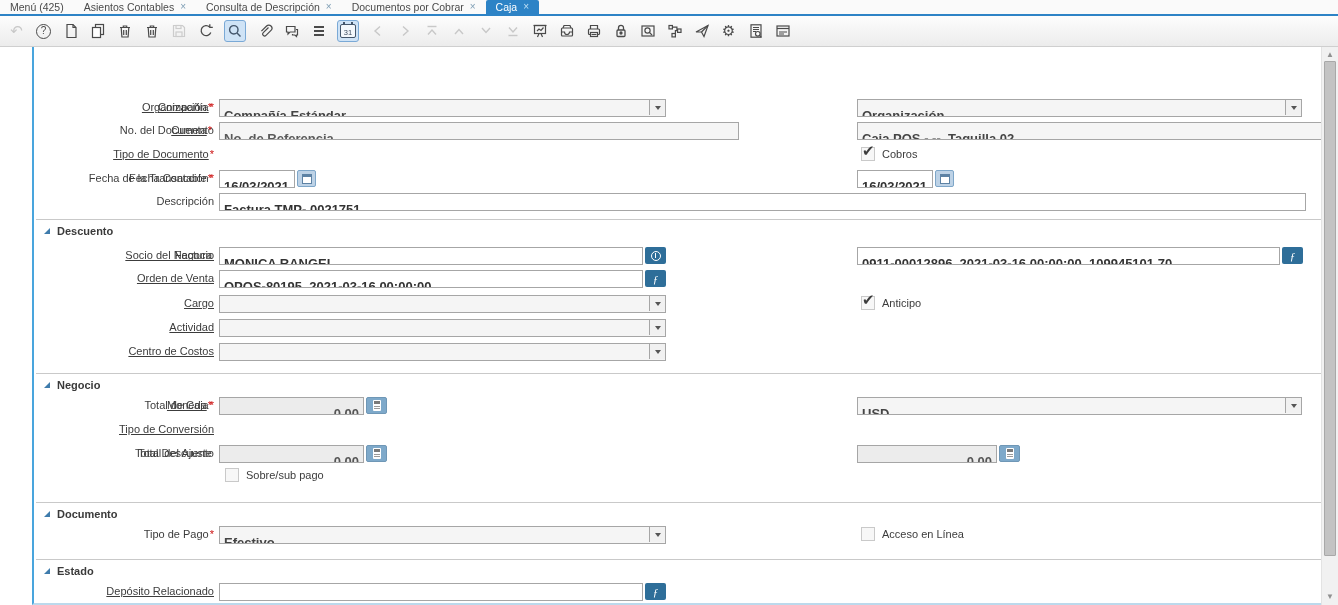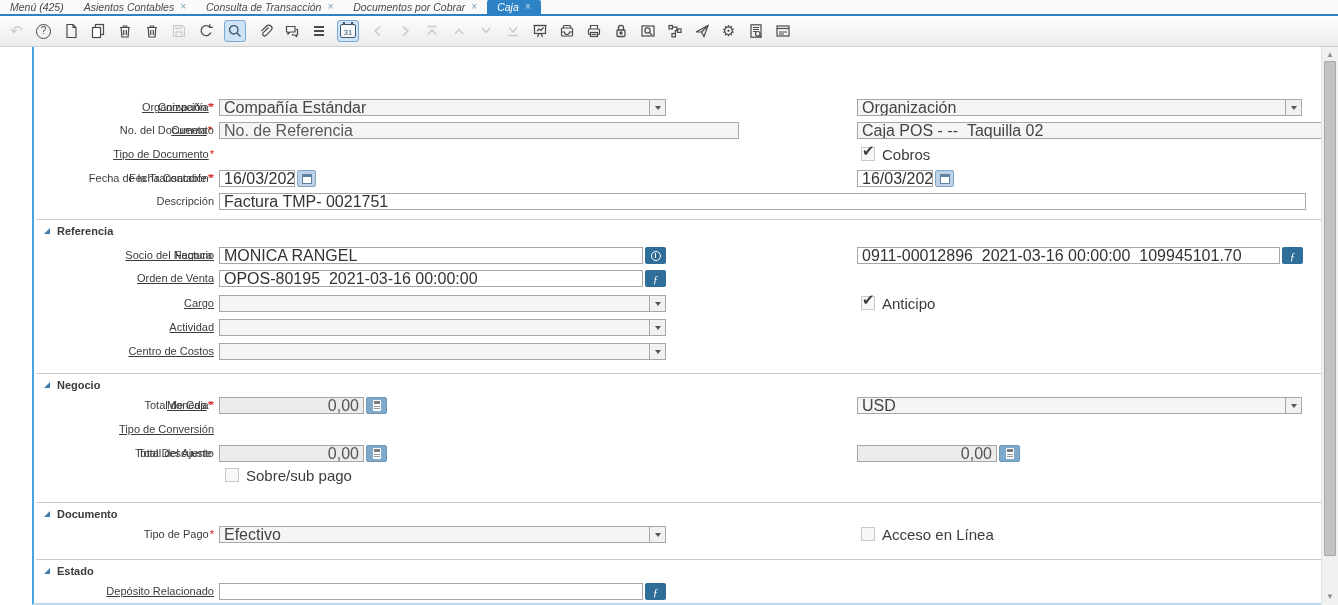--- a/index.html
+++ b/index.html
@@ -2,21 +2,21 @@
 <html><head>
 <meta charset="utf-8">
 <style>
   * { margin:0; padding:0; box-sizing:border-box; }
   html,body { width:1338px; height:605px; overflow:hidden;
     font-family:"Liberation Sans", sans-serif; background:#fff; }
   .app { position:relative; width:1338px; height:605px; }
 
   
   .tabbar { position:absolute; left:0; top:0; width:100%; height:16px;
-    background:#fafafa; border-bottom:2px solid #2d83c6; display:flex; align-items:flex-end;font-style:italic; }
+    background:#fafafa; border-bottom:2px solid #2d83c6; display:flex; align-items:flex-end; }
   .tab { height:14px; display:flex; align-items:center; gap:6px; padding:0 10px;
     font-size:10.5px; color:#4a4a4a; cursor:default; white-space:nowrap; }
   .tab .x { color:#7d9db4; font-size:10px; line-height:10px; }
   .tab.active { background:#2d83c6; color:#fff; border-radius:2px 2px 0 0; }
   .tab.active .x { color:#bfe0f5; }
 
   
   .toolbar { position:absolute; left:0; top:16px; width:100%; height:31px;
     background:linear-gradient(#fdfdfd,#ececec); border-bottom:1px solid #cfcfcf;
     display:flex; align-items:center; padding-left:8px; gap:10px; }
@@ -37,21 +37,21 @@
     border-left:2px solid #49a5dd; border-bottom:2px solid #bcd9ec;margin-left:32px; }
 
   .lbl { position:absolute; height:17px; line-height:17px; font-size:11px; color:#3c3c3c;
     text-align:right; white-space:nowrap; }
   .lbl-l { left:0; width:180px; }
   .lbl-r { left:640; width:178px; }
   .lbl .u { text-decoration:underline; }
   .req { color:#cc1111; margin-left:1px; }
 
   .fld { position:absolute; height:17px; border:1px solid #a6a6a6; background:#f5f5f5;
-    font-size:16px; color:#444; line-height:15px; padding:0 4px; white-space:nowrap; overflow:hidden; }
+    font-size:13px; color:#444; line-height:15px; padding:8px 4px; white-space:nowrap; overflow:hidden;font-weight:bold; }
   .fld.white { background:#fff; color:#333; }
   .fld.amount { background:#ececec; color:#555; text-align:right; }
   .combo { padding-right:20px; }
   .dd { position:absolute; right:0; top:0; width:16px; height:15px; border-left:1px solid #a6a6a6;
     background:#f1f1f1; display:flex; align-items:center; justify-content:center; }
   .dd::after { content:''; width:0; height:0; border-left:3px solid transparent;
     border-right:3px solid transparent; border-top:4px solid #555; }
 
   .mbtn { position:absolute; height:17px; width:21px; border-radius:2px; display:flex;
     align-items:center; justify-content:center; }
@@ -63,21 +63,21 @@
   .bp-circle::after { content:''; position:absolute; left:3px; top:1.6px; width:1.4px; height:4.6px; background:#fff; }
   .mini-cal { width:10px; height:10px; background:#fff; border:1px solid #5d82a4; position:relative; }
   .mini-cal::before { content:''; position:absolute; left:0; top:0; right:0; height:2.5px; background:#5d82a4; }
   .mini-calc { width:8px; height:11px; background:#fff; border-radius:1px; position:relative; }
   .mini-calc::before { content:''; position:absolute; left:1px; top:1px; right:1px; height:2.5px; background:#7a7a7a; }
   .mini-calc::after { content:''; position:absolute; left:1px; bottom:1.5px; right:1px; height:4px;
     background:repeating-linear-gradient(#9a9a9a 0 1px, #fff 1px 2.4px); }
 
   .cb { position:absolute; width:14px; height:14px; background:#f7f7f7; border:1px solid #c9c9c9; }
   .cb .mark { position:absolute; left:0; top:-6px; font-size:15px; color:#3c3c3c; }
-  .cb-lbl { position:absolute; height:15px; line-height:15px; font-size:15px; color:#3c3c3c; white-space:nowrap; }
+  .cb-lbl { position:absolute; height:15px; line-height:15px; font-size:11px; color:#3c3c3c; white-space:nowrap; }
 
   .sep { position:absolute; left:2px; width:1303px; height:1px; background:#c9c9c9; }
   .sect { position:absolute; left:10px; height:13px; font-size:11px; font-weight:bold; color:#3a3a3a;
     display:flex; align-items:center; gap:7px; }
   .tri { width:0; height:0; border-top:6px solid transparent; border-right:6px solid #3f7cac; }
 
   
   .scroll { position:absolute; right:0; top:47px; width:17px; height:558px; background:#f1f1f1;
     border-left:1px solid #e3e3e3; }
   .scroll .arr { position:absolute; left:0; width:100%; text-align:center; font-size:8px; color:#909090; }
@@ -91,21 +91,21 @@
 
   <div class="tabbar">
     <div class="tab">
       <span>Menú (425)</span>
     </div>
     <div class="tab">
       <span>Asientos Contables</span>
       <span class="x">×</span>
     </div>
     <div class="tab">
-      <span>Consulta de Transacción</span>
+      <span>Consulta de Descripción</span>
       <span class="x">×</span>
     </div>
     <div class="tab">
       <span>Documentos por Cobrar</span>
       <span class="x">×</span>
     </div>
     <div class="tab active">
       <span>Caja</span>
       <span class="x">×</span>
     </div>
@@ -310,21 +310,21 @@
     <div class="mbtn cal" style="left:901px; top:123px">
         <span class="mini-cal"></span>
       </div>
 
     <div class="lbl lbl-l" style="top:146px"><span>Descripción</span></div>
     <div class="fld white" style="left:185px; top:146px; width:1087px"><span>Factura TMP- 0021751</span></div>
 
     <div class="sep" style="top:172px"></div>
     <div class="sect" style="top:177px">
         <span class="tri"></span>
-        <span>Referencia</span>
+        <span>Descuento</span>
       </div>
 
     <div class="lbl lbl-l" style="top:200px"><span class="u">Socio del Negocio</span></div>
     <div class="fld white" style="left:185px; top:200px; width:424px"><span>MONICA RANGEL</span></div>
     <div class="mbtn blue" style="left:611px; top:200px">
         <span class="bp-circle"></span>
       </div>
     <div class="lbl lbl-r" style="top:200px"><span class="u">Factura</span></div>
     <div class="fld white" style="left:823px; top:200px; width:423px"><span>0911-00012896_2021-03-16 00:00:00_109945101.70</span></div>
     <div class="mbtn blue" style="left:1248px; top:200px">

